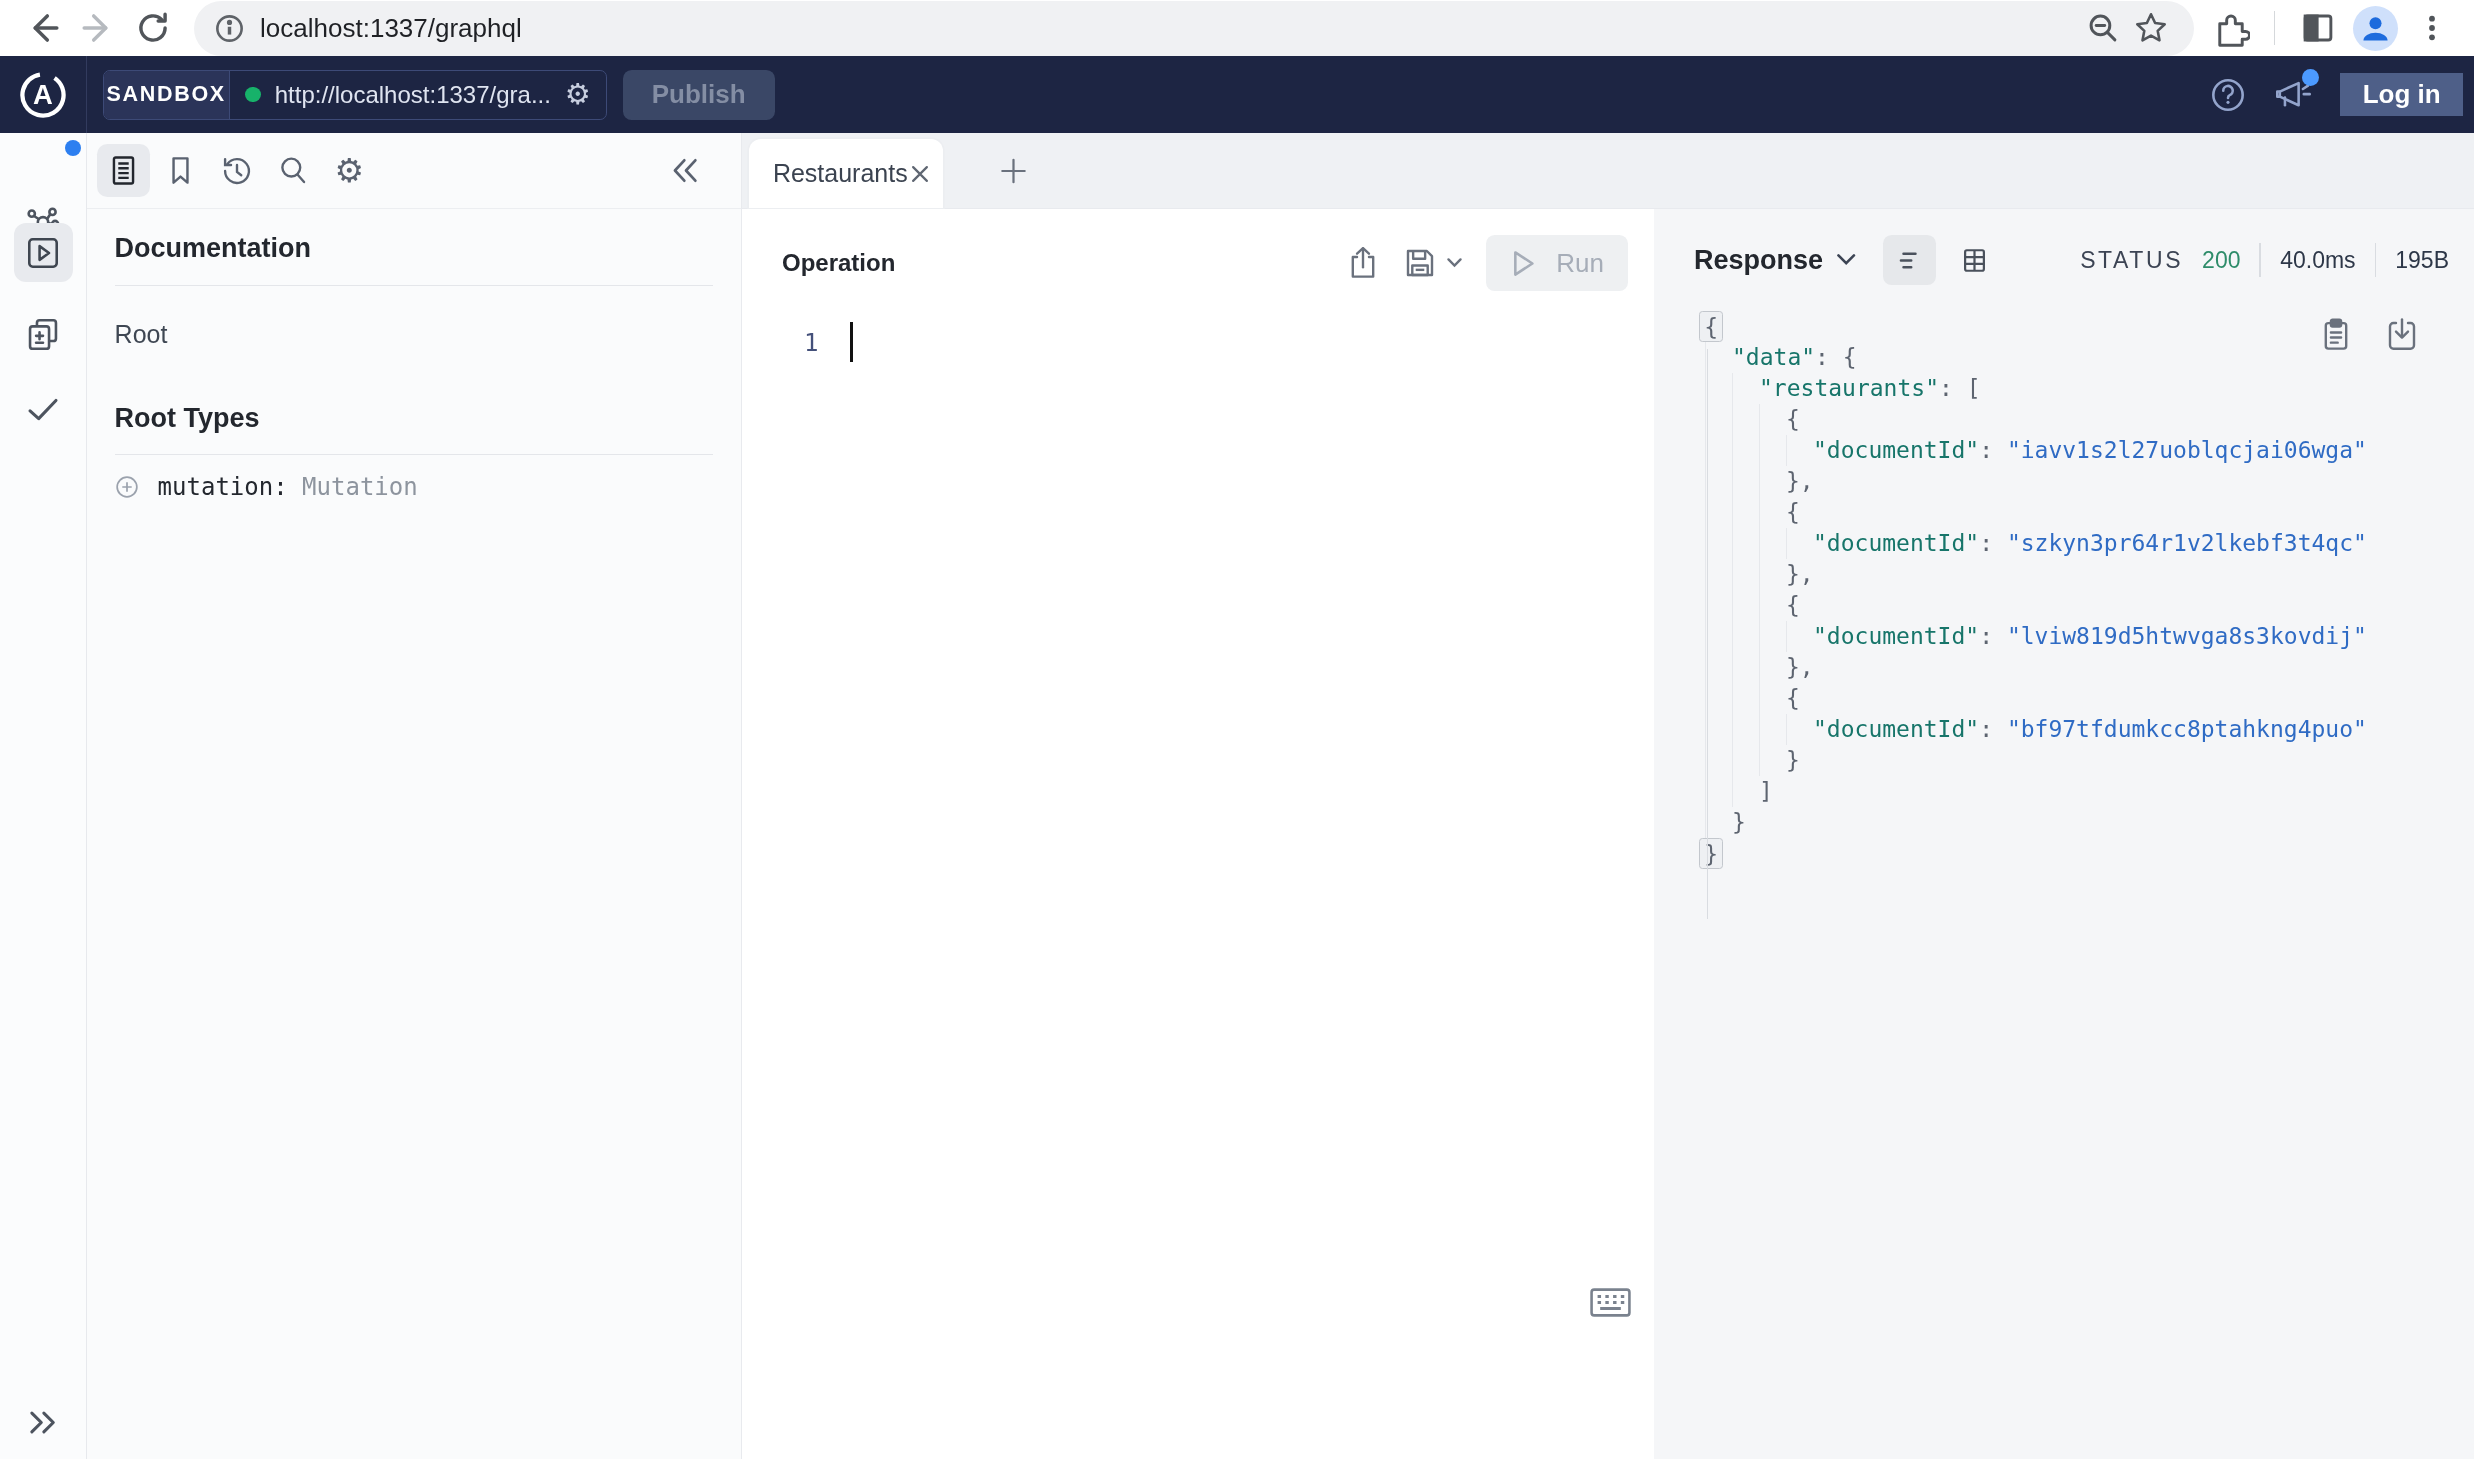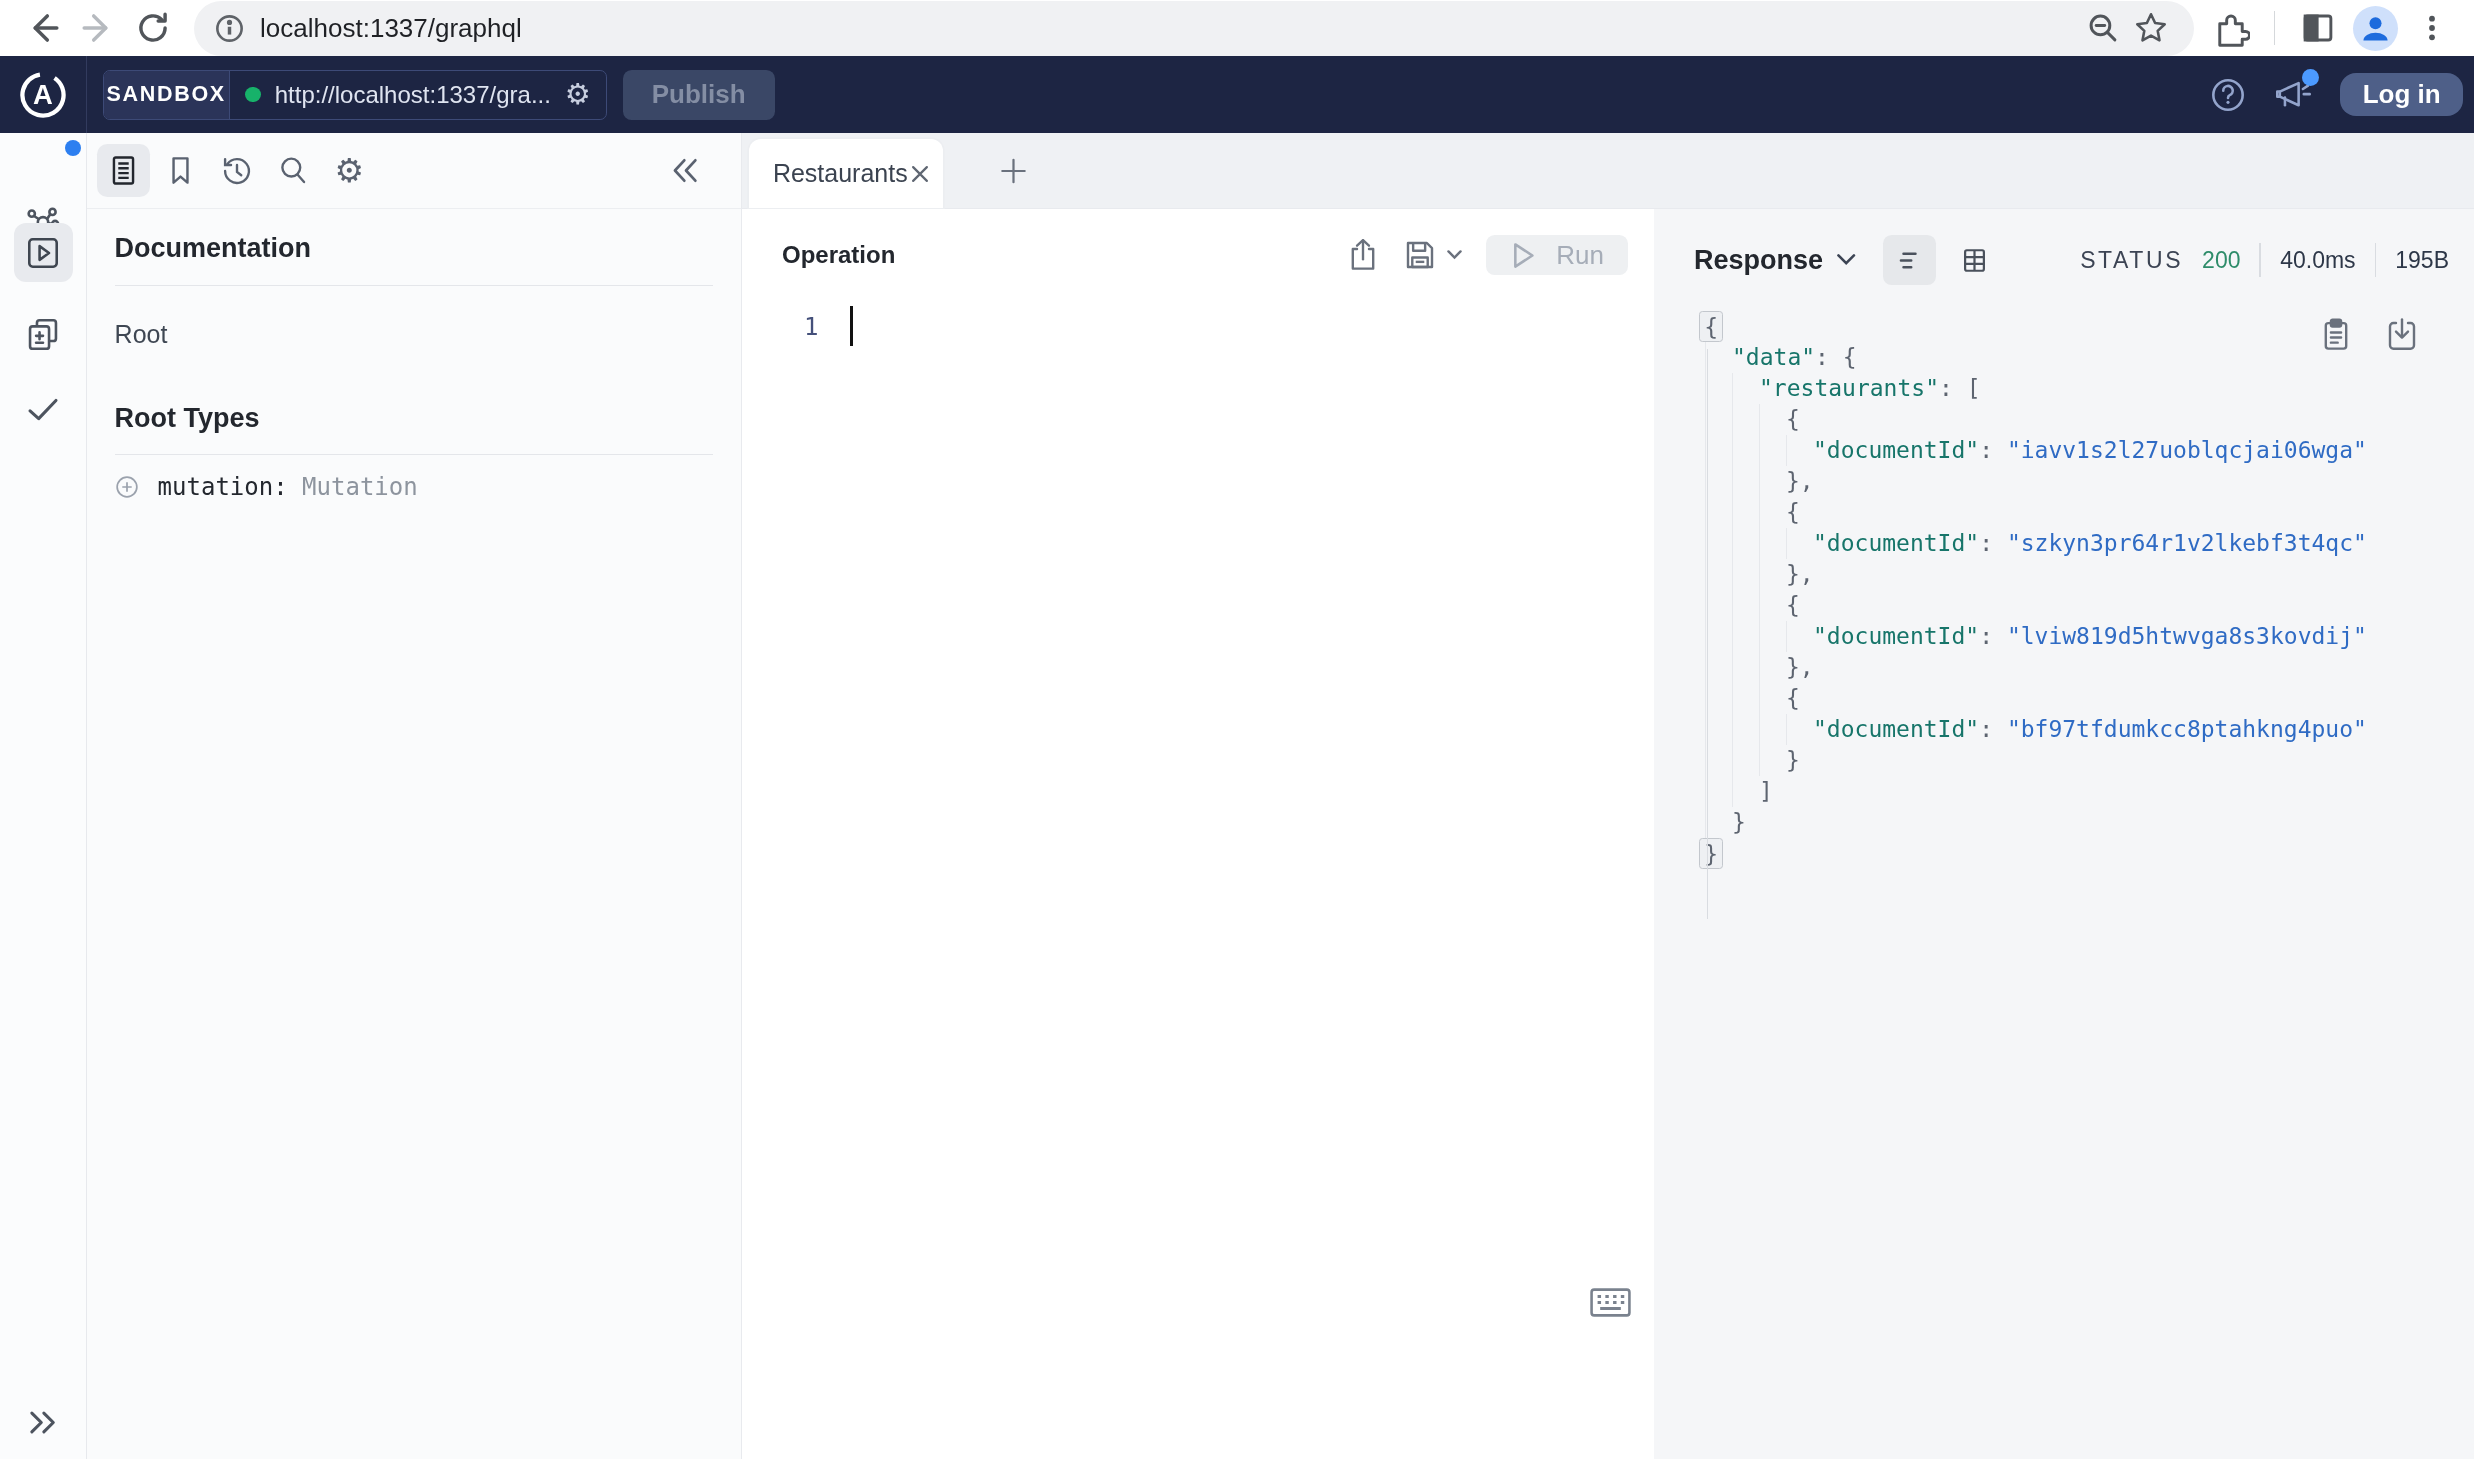--- a/index.html
+++ b/index.html
@@ -23,21 +23,21 @@
   .logo-box { width:87px; height:100%; display:flex; align-items:center; justify-content:center; border-right:1.7px solid #323b5e; flex:0 0 auto; }
   .endpoint { margin-left:15.5px; height:50px; display:flex; align-items:center; border:1.7px solid #3d4a77; border-radius:6.9px; overflow:hidden; }
   .sandbox-chip { background:#2b3459; height:100%; display:flex; align-items:center; padding:0 3px; font-weight:bold; font-size:21.5px; letter-spacing:1.7px; color:#fff; border-right:1.7px solid #3d4a77; }
   .ep-url { display:flex; align-items:center; gap:13.8px; padding:0 15.5px; font-size:24px; color:#dfe4f0; }
   .gdot { width:15.5px; height:15.5px; border-radius:50%; background:#17b26a; }
   .gear-g { font-size:29px; color:#c7cedf; line-height:1; }
   .publish-btn { margin-left:15.5px; height:50px; padding:0 29px; border-radius:8.6px; background:#3a4766; color:#848ea4; font-size:26px; font-weight:bold; display:flex; align-items:center; }
   .apollo-right { margin-left:auto; display:flex; align-items:center; gap:26px; padding-right:12px; }
   .hdr-ic { color:#93a4cc; position:relative; }
   .badge-dot { position:absolute; top:-6.9px; right:-5.2px; width:17px; height:17px; border-radius:50%; background:#4c9aff; }
-  .login-btn { height:43px; padding:0 22.4px; background:#4e5f88; border-radius:16px; color:#fff; font-size:26px; font-weight:bold; display:flex; align-items:center; }
+  .login-btn { height:43px; padding:0 22.4px; background:#4e5f88; border-radius:0; color:#fff; font-size:26px; font-weight:bold; display:flex; align-items:center; }
 
   
   .main { display:flex; height:1326px; }
   .rail { width:87px; background:#fbfcfd; border-right:1.7px solid #e7e9ed; position:relative; flex:0 0 auto; }
   .rail-ic { position:absolute; left:50%; transform:translateX(-50%); color:#4d545f; }
   .rail-sel { position:absolute; left:13.8px; top:90px; width:59px; height:59px; background:#e8eaee; border-radius:12px; }
   .rail-dot { position:absolute; left:65px; top:6.9px; width:16.4px; height:16.4px; border-radius:50%; background:#2d7ff0; }
 
   .docs { width:655px; background:#fafbfc; border-right:1.7px solid #e8eaee; flex:0 0 auto; display:flex; flex-direction:column; }
   .docs-toolbar { height:76px; display:flex; align-items:center; padding:0 10.3px; border-bottom:1.7px solid #eceef1; position:relative; }
@@ -65,21 +65,21 @@
   .tab-label { font-size:25px; color:#3b4350; flex:1; }
   .tab-close { color:#5f6672; width:34px; height:34px; display:flex; align-items:center; justify-content:center; }
   .newtab { position:absolute; left:251px; top:50%; transform:translateY(-50%); color:#6a717d; width:41px; height:41px; display:flex; align-items:center; justify-content:center; }
 
   .panels { flex:1 1 auto; display:flex; }
   .op { width:912px; background:#fff; position:relative; flex:0 0 auto; }
   .op-header { display:flex; align-items:center; padding:26px 26px 0 40px; }
   .op-title { font-size:24px; font-weight:bold; color:#23272e; }
   .op-actions { margin-left:auto; display:flex; align-items:center; gap:22.4px; color:#6a717d; }
   .save-grp { display:flex; align-items:center; gap:6.9px; }
-  .run-btn { height:40px; padding:0 24px; background:#eef0f2; border-radius:8.6px; display:flex; align-items:center; gap:20px; color:#a6adb8; font-size:26px; }
+  .run-btn { height:56px; padding:0 24px; background:#eef0f2; border-radius:8.6px; display:flex; align-items:center; gap:20px; color:#a6adb8; font-size:26px; }
   .editor { position:relative; padding:38px 0 0 62px; font-family:"DejaVu Sans Mono", monospace; }
   .lineno { font-size:24px; color:#44507a; display:inline-block; }
   .caret { position:absolute; left:108px; top:31px; width:3.4px; height:40px; background:#111; animation:blink 1.2s steps(1) infinite; }
   @keyframes blink { 50% { opacity:0; } }
   .kbd-ic { position:absolute; left:847px; top:1078px; color:#7a828e; }
   .op-footer { position:absolute; left:0; right:0; bottom:0; height:90px; border-top:1.7px solid #e4e6ea; display:flex; align-items:center; padding:0 52px 0 40px; gap:48px; }
   .ftab { font-size:25px; color:#596070; }
   .chevup { margin-left:auto; color:#596070; }
 
   .resp { flex:1 1 auto; background:#f5f6f8; position:relative; }

